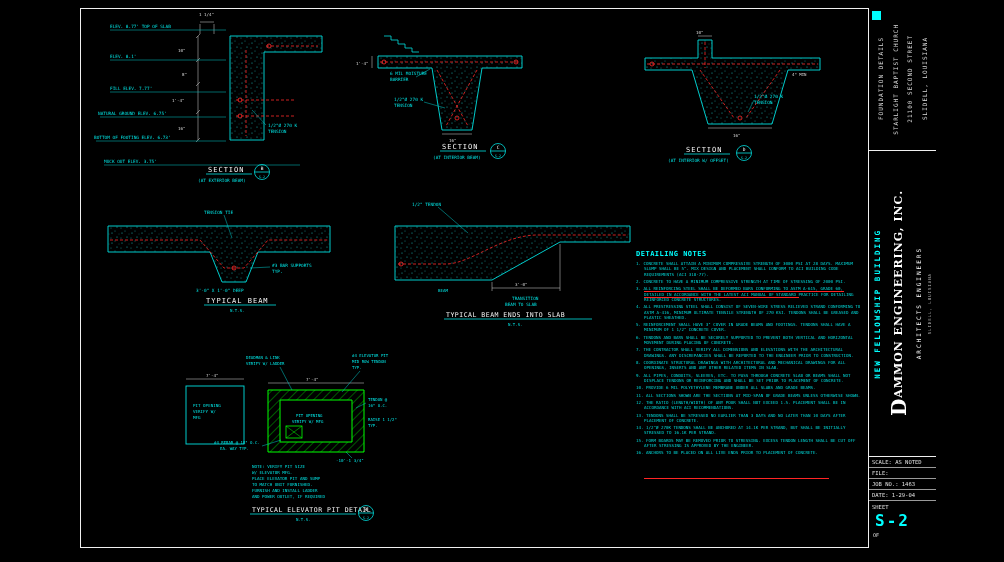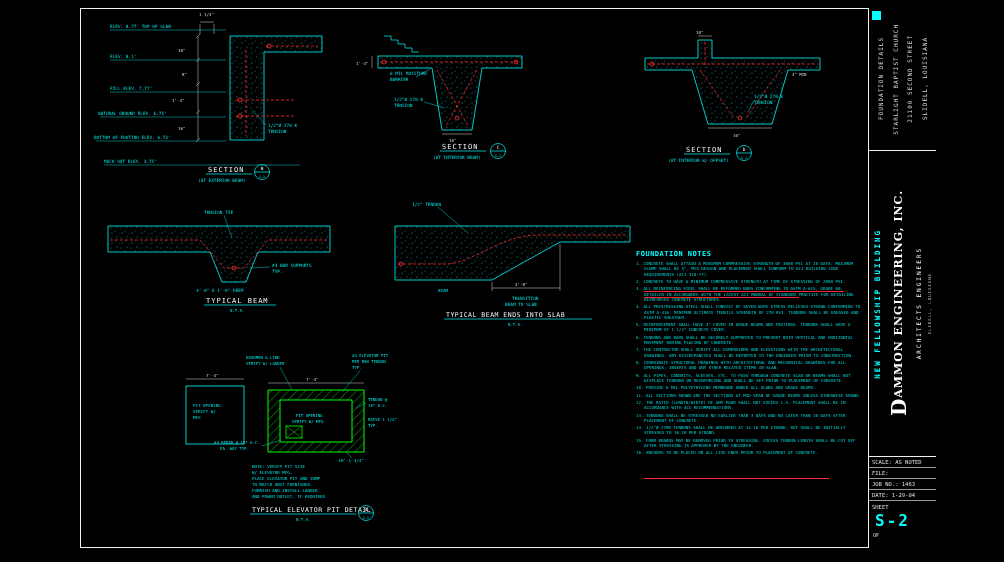--- a/index.html
+++ b/index.html
@@ -241,21 +241,21 @@
       <line x1="250" y1="514" x2="356" y2="514" stroke="#00e0e0" stroke-width="0.8"></line>
       <text x="296" y="521" font-size="4" fill="#00e5e5">N.T.S.</text>
       <circle cx="366" cy="513" r="7.5" fill="none" stroke="#00e0e0" stroke-width="0.8"></circle>
       <line x1="358.5" y1="513" x2="373.5" y2="513" stroke="#00e0e0" stroke-width="0.8"></line>
       <text x="366" y="511" font-size="4.5" fill="#ffffff" text-anchor="middle">4</text>
       <text x="366" y="519" font-size="3.2" fill="#00e5e5" text-anchor="middle">S-2</text>
     </g>
   </svg>
 
   <div class="notes">
-    <div class="notes-title">FOUNDATION NOTES</div>
+    <div class="notes-title">DETAILING NOTES</div>
     <div class="redline" style="left:8px;top:41px;width:200px"></div>
     <div class="redline" style="left:8px;top:47px;width:155px"></div>
     <div class="redline" style="left:8px;top:228px;width:185px"></div>
     <div class="note">1. CONCRETE SHALL ATTAIN A MINIMUM COMPRESSIVE STRENGTH OF 3000 PSI AT 28 DAYS. MAXIMUM SLUMP SHALL BE 5". MIX DESIGN AND PLACEMENT SHALL CONFORM TO ACI BUILDING CODE REQUIREMENTS (ACI 318-77).</div>
     <div class="note">2. CONCRETE TO HAVE A MINIMUM COMPRESSIVE STRENGTH AT TIME OF STRESSING OF 2000 PSI.</div>
     <div class="note">3. ALL REINFORCING STEEL SHALL BE DEFORMED BARS CONFORMING TO ASTM A-615, GRADE 60, DETAILED IN ACCORDANCE WITH THE LATEST ACI MANUAL OF STANDARD PRACTICE FOR DETAILING REINFORCED CONCRETE STRUCTURES.</div>
     <div class="note">4. ALL PRESTRESSING STEEL SHALL CONSIST OF SEVEN-WIRE STRESS RELIEVED STRAND CONFORMING TO ASTM A-416, MINIMUM ULTIMATE TENSILE STRENGTH OF 270 KSI. TENDONS SHALL BE GREASED AND PLASTIC SHEATHED.</div>
     <div class="note">5. REINFORCEMENT SHALL HAVE 3" COVER IN GRADE BEAMS AND FOOTINGS. TENDONS SHALL HAVE A MINIMUM OF 1 1/2" CONCRETE COVER.</div>
     <div class="note">6. TENDONS AND BARS SHALL BE SECURELY SUPPORTED TO PREVENT BOTH VERTICAL AND HORIZONTAL MOVEMENT DURING PLACING OF CONCRETE.</div>
     <div class="note">7. THE CONTRACTOR SHALL VERIFY ALL DIMENSIONS AND ELEVATIONS WITH THE ARCHITECTURAL DRAWINGS. ANY DISCREPANCIES SHALL BE REPORTED TO THE ENGINEER PRIOR TO CONSTRUCTION.</div>

